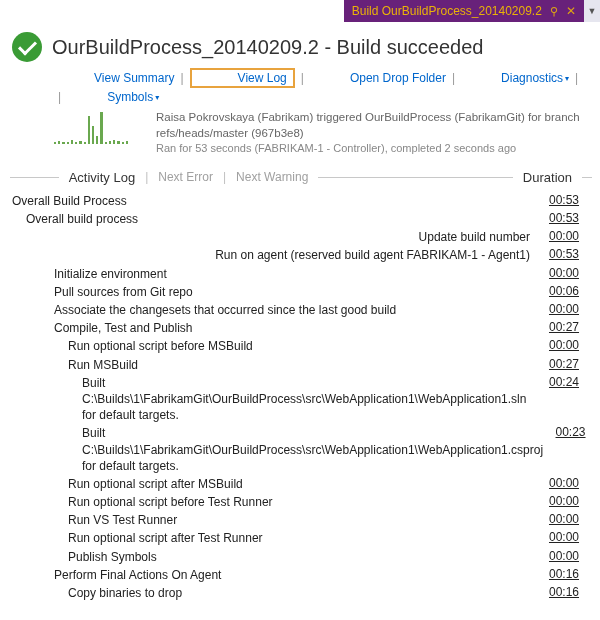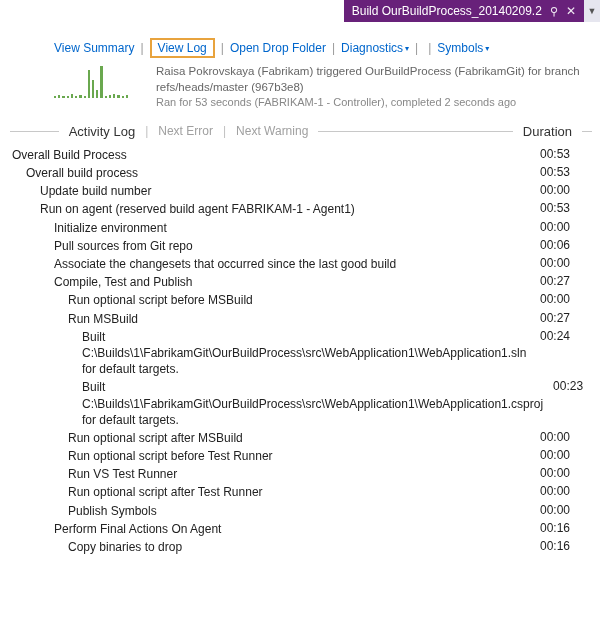--- a/index.html
+++ b/index.html
@@ -17,21 +17,21 @@
     display: flex;
     justify-content: flex-end;
     align-items: center;
     height: 22px;
     position: relative;
   }
   .tab {
     display: flex;
     align-items: center;
     background: #68217a;
-    color: #ffffff;
+    color: #eab308;
     padding: 2px 8px;
     font-size: 12px;
     height: 22px;
     gap: 8px;
   }
   .tab .glyph { font-family: inherit; font-size: 11px; opacity: .9; }
   .tab .x { font-size: 12px; opacity: .9; }
   .tab-dd {
     width: 16px; height: 22px;
     display:flex;align-items:center;justify-content:center;
@@ -53,21 +53,21 @@
     border-bottom:3px solid #fff; transform:rotate(-45deg);
   }
   .title {
     font-size: 20px; color:#333; font-weight:400;
   }
   .linkbar {
     margin: 6px 0 6px 42px;
     display:flex; flex-wrap:wrap; align-items:center; gap:2px;
     font-size:12px;
   }
-  .linkbar a { color:#0066cc; text-decoration:none; }
+  .linkbar a { color:#0066cc; text-decoration:none;margin-left:40px; }
   .sep { color:#999; margin:0 4px; }
   .dd { font-size:8px; color:#0066cc; margin-left:2px; position:relative; top:-1px;}
   .highlight-oval {
     border:2px solid #e8a33d; border-radius:0;
     padding:1px 6px; display:inline-block;
   }
   
   .metarow { display:flex; gap:28px; margin-left:42px; margin-top:2px; }
   .spark {
     display:flex; align-items:flex-end; gap:2px;
@@ -90,38 +90,42 @@
   .log {
     padding: 2px 12px 8px 12px;
     display:flex; flex-direction:column;
     gap:2px;
   }
   .row {
     display:flex; align-items:flex-start;
     font-size:12px; color:#222;
   }
   .row .t { flex:1; padding-right:10px; line-height:1.35; }
-  .row .d { width:48px; text-align:left; color:#222; }
+  .row .d { width:48px; text-align:center; color:#222;text-decoration:underline; }
   .link { color:#0066cc; }
-  .ind0{padding-left:0;} .ind1{padding-left:14px;} .ind2{padding-left:28px;}
+  .ind0{padding-left:0;} .ind1{padding-left:14px;} .ind2{padding-left:28px;text-align:right;}
   .ind3{padding-left:42px;} .ind4{padding-left:56px;} .ind5{padding-left:70px;}
 </style>
 </head>
 <body>
 
 <div class="titlebar">
   <div class="tab">
     <span>Build OurBuildProcess_20140209.2</span>
     <span class="glyph">⚲</span>
     <span class="x">✕</span>
   </div>
   <div class="tab-dd">▼</div>
 </div>
 
 <div class="header">
+  <div class="hrow1">
+    <div class="success-badge"></div>
+    <div class="title">OurBuildProcess_20140209.2 - Build succeeded</div>
+  </div>
   <div class="linkbar">
     <a href="#">View Summary</a>
     <span class="sep">|</span>
     <span class="highlight-oval">
       <a href="#">View Log</a>
     </span>
     <span class="sep">|</span>
     <a href="#">Open Drop Folder</a>
     <span class="sep">|</span>
     <a href="#"><span>Diagnostics</span><span class="dd">▾</span></a>

